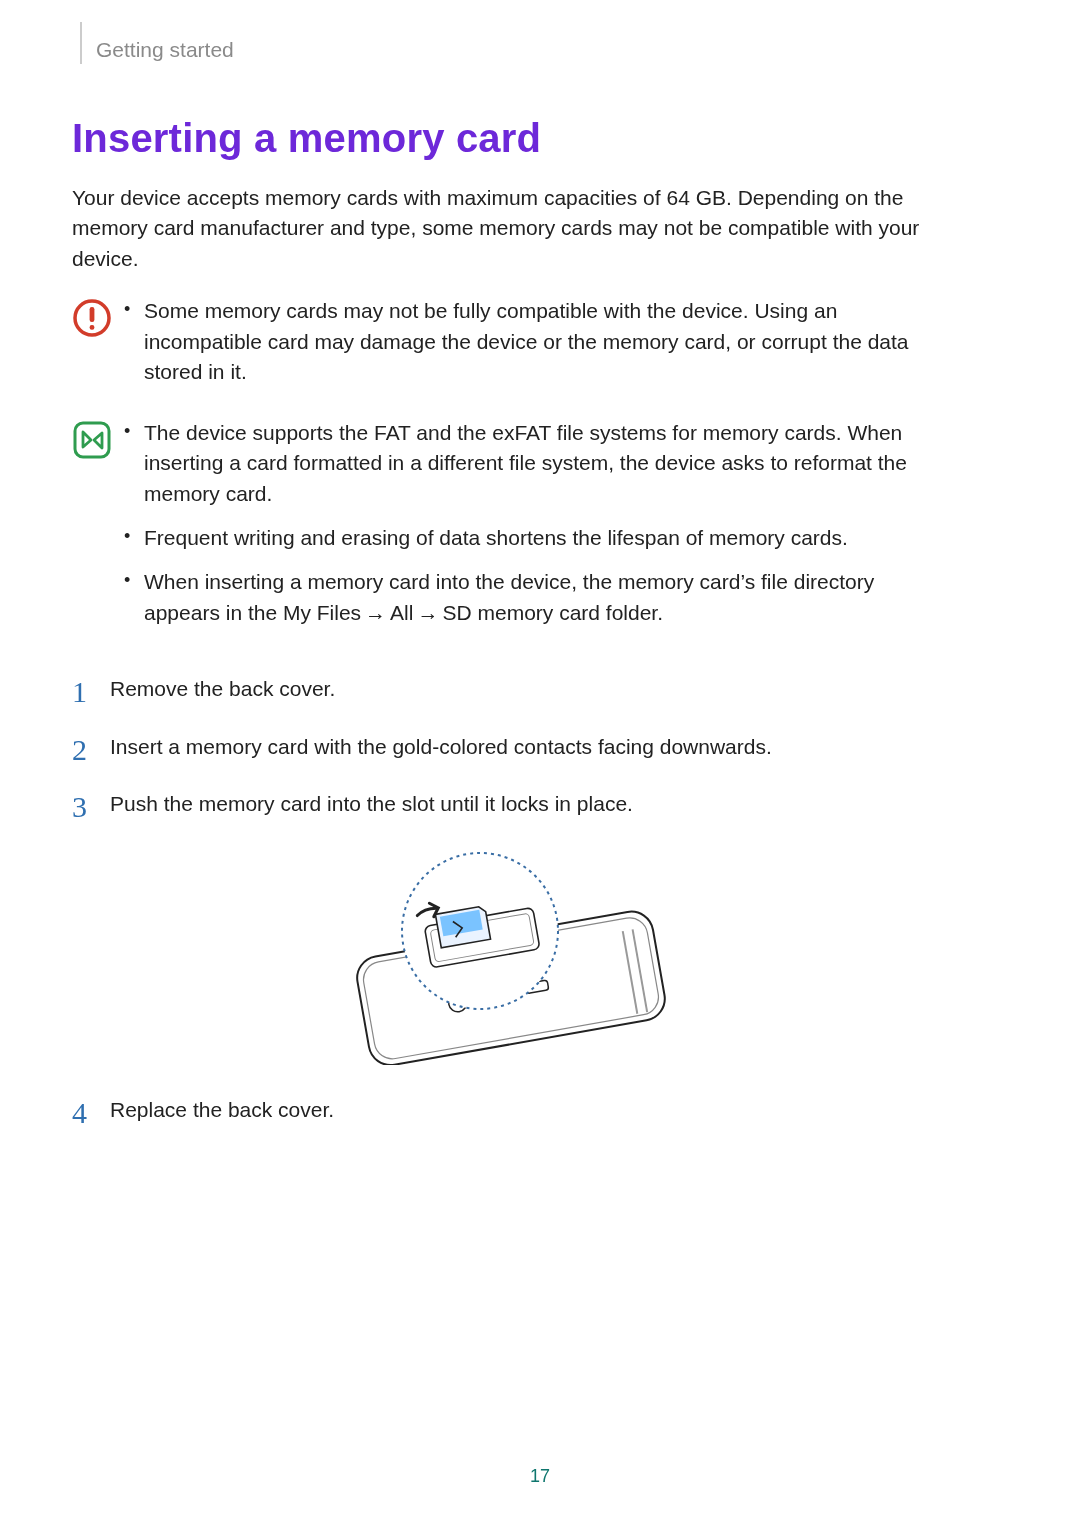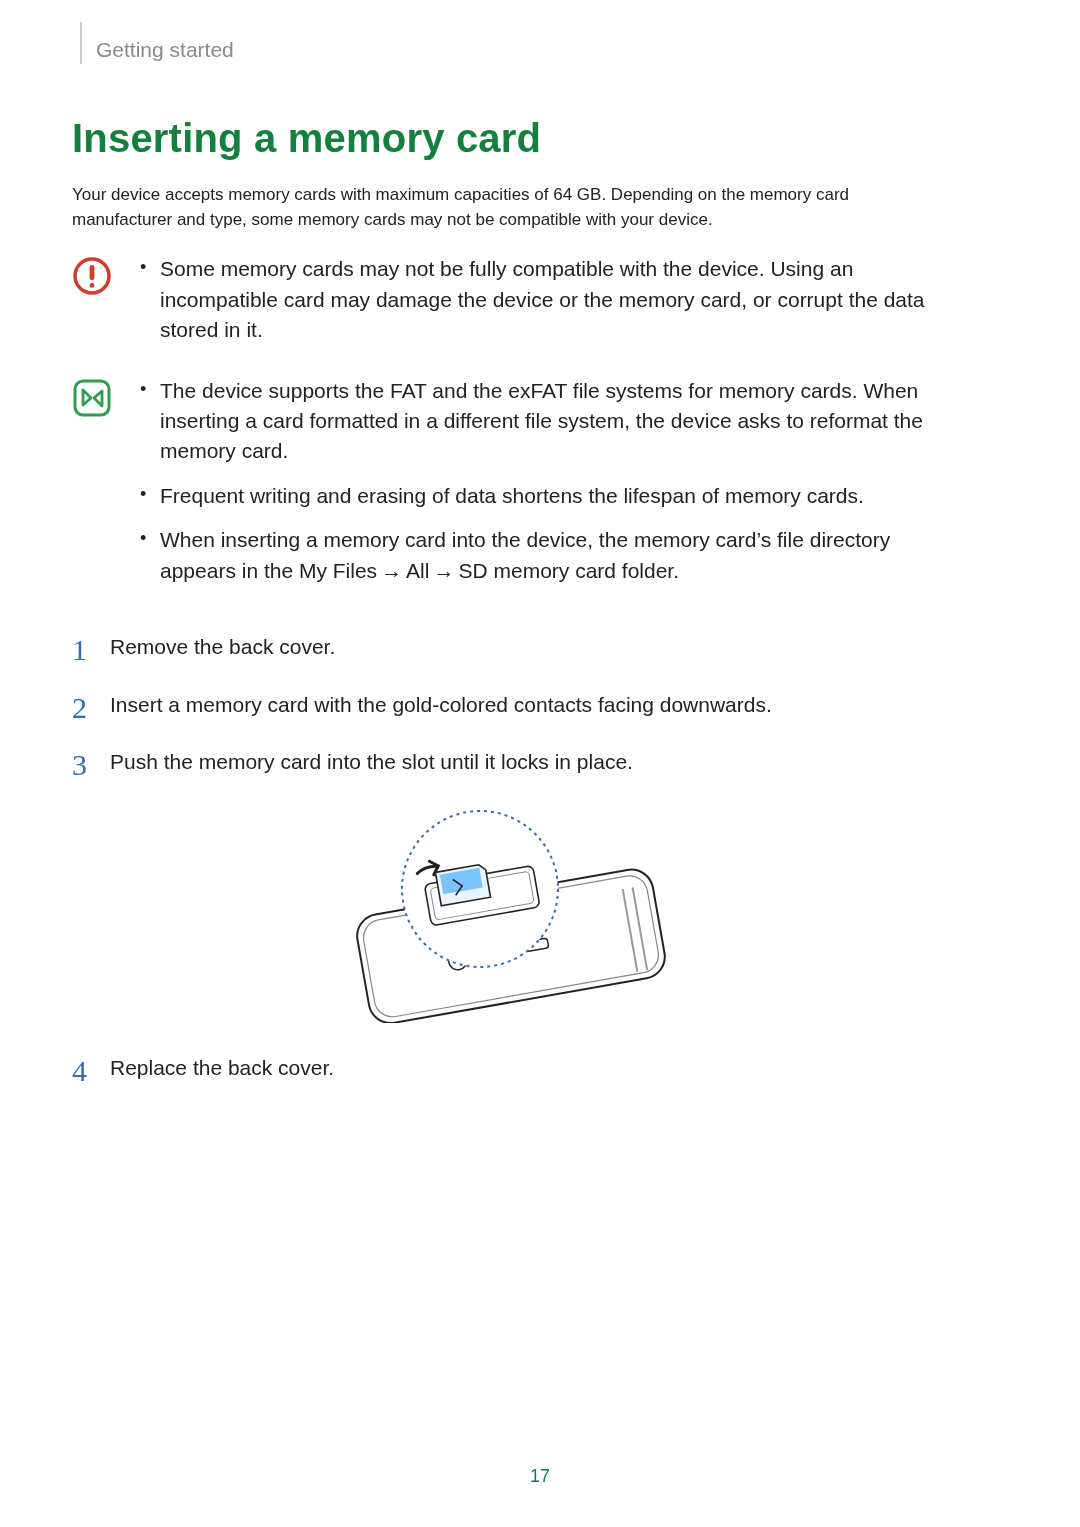--- a/index.html
+++ b/index.html
@@ -25,32 +25,32 @@
     padding-left: 14px;
     height: 40px;
     line-height: 1.2;
     display: flex;
     align-items: flex-end;
     padding-bottom: 2px;
   }
   h1.title {
     font-size: 40px;
     font-weight: 600;
-    color: #15803d;
+    color: #6d28d9;
     margin: 52px 0 22px 0;
     letter-spacing: .2px;
   }
   .intro {
-    font-size: 17px;
+    font-size: 21px;
     line-height: 1.45;
     margin: 0 0 22px 0;
   }
   .note-block {
     display: flex;
-    gap: 24px;
+    gap: 8px;
     align-items: flex-start;
     margin-bottom: 16px;
   }
   .note-icon {
     flex: 0 0 40px;
     width: 40px;
     height: 40px;
     margin-top: 2px;
   }
   .note-body {

